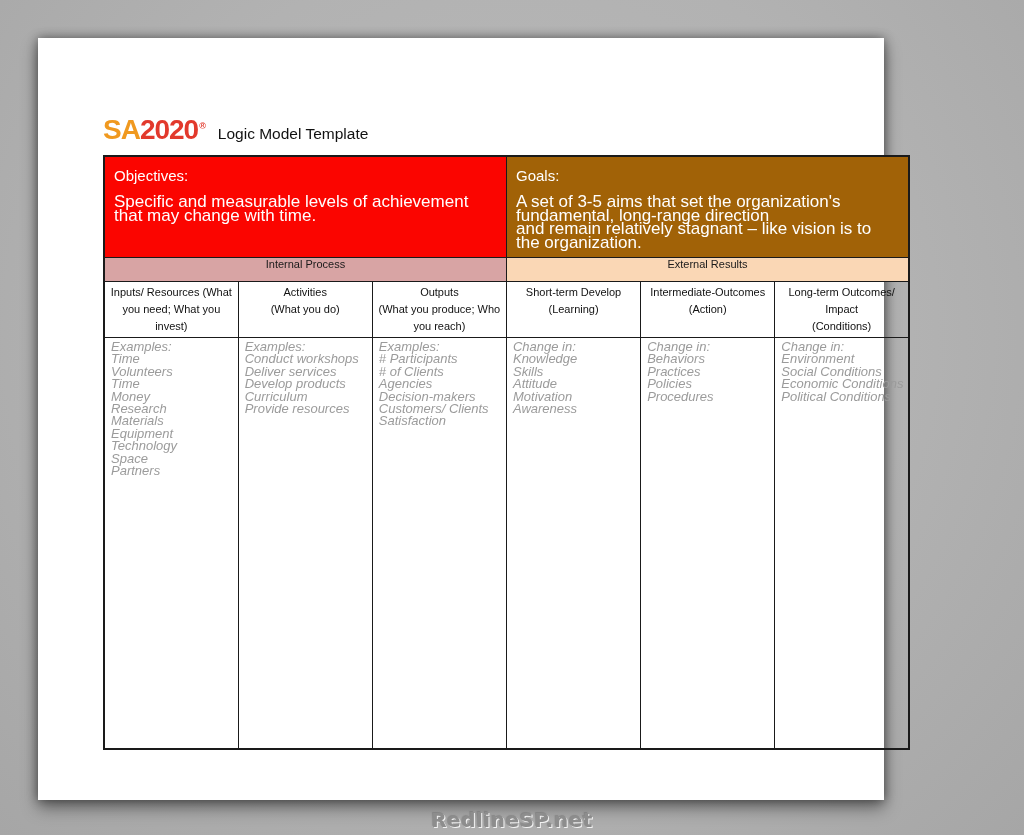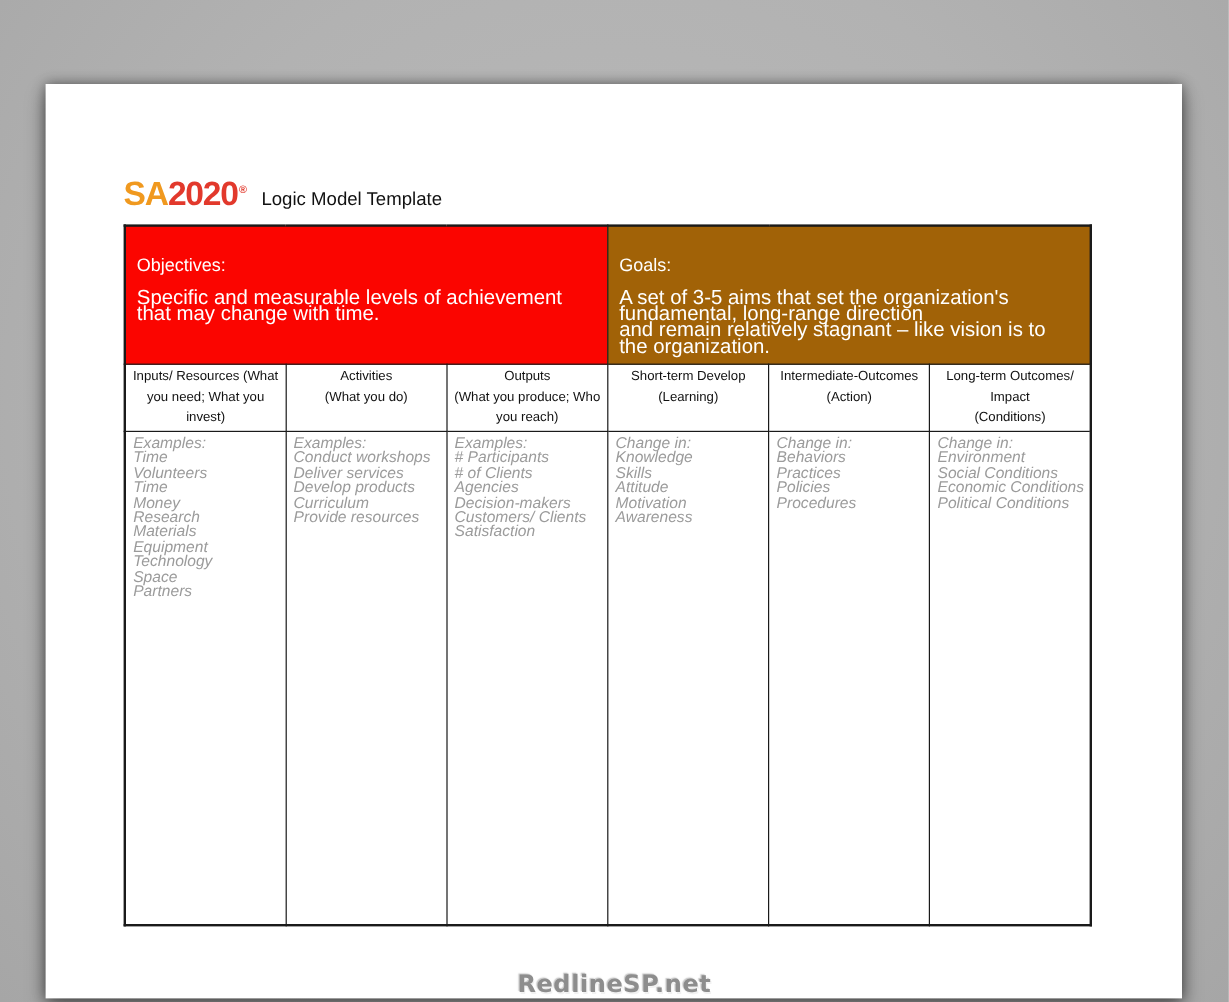--- a/index.html
+++ b/index.html
@@ -3,43 +3,42 @@
 <meta charset="utf-8">
 <style>
   * { margin:0; padding:0; box-sizing:border-box; }
   html,body { width:1024px; height:835px; overflow:hidden; }
   body {
     font-family:"Liberation Sans", sans-serif;
     background: radial-gradient(ellipse at 50% 40%, #bababa 0%, #b2b2b2 55%, #a6a6a6 100%);
     position:relative;
   }
   .sheet {
-    position:absolute; left:38px; top:38px; width:947px; height:762px;
+    position:absolute; left:38px; top:38px; width:846px; height:762px;
     background:#ffffff;
     box-shadow: 0 0 10px rgba(0,0,0,0.45), 0 8px 16px rgba(0,0,0,0.40);
-    margin-top: 32px;
   }
   .logo-row {
     position:absolute; left:65px; top:76px;
     display:flex; align-items:baseline; gap:12px;
   }
   .logo { font-size:28px; font-weight:800; letter-spacing:-1px; font-family:"Liberation Sans", sans-serif; }
   .logo .sa { color:#f0991f; }
   .logo .y2020 { color:#e2392c; }
   .logo .reg { font-size:9px; color:#e2392c; vertical-align:super; letter-spacing:0; margin-left:1px; }
   .doc-title { font-size:15.5px; color:#111; font-weight:400; }
 
   table.logic {
     position:absolute; left:65px; top:117px; width:807px;
     border-collapse:collapse; table-layout:fixed;
     border:2px solid #1a1a1a;
   }
   table.logic td { border:1px solid #1a1a1a; vertical-align:top; }
 
-  td.band { height:82px; padding:24px 10px 8px 9px; }
+  td.band { height:82px; padding:10px 10px 8px 9px; }
   td.band-red { background:#fb0500; }
   td.band-orange { background:#a16207; }
   .band-title { color:#ffffff; font-size:15px; margin-bottom:11px; }
   .band-desc { color:#ffffff; font-size:17px; line-height:13.5px; }
 
   td.section { height:24px; text-align:center; vertical-align:middle; font-size:11px; color:#1a1a1a; }
   td.section-internal { background:#d8a4a4; }
   td.section-external { background:#fad7b5; }
 
   td.colhead {
@@ -86,20 +85,24 @@
               <div>Specific and measurable levels of achievement that may change with time.</div>
             </div>
       </td>
       <td class="band band-orange" colspan="3">
         <div class="band-title">Goals:</div>
         <div class="band-desc">
               <div>A set of 3-5 aims that set the organization's fundamental, long-range direction</div>
               <div>and remain relatively stagnant – like vision is to the organization.</div>
             </div>
       </td>
+    </tr>
+    <tr>
+      <td class="section section-internal" colspan="3">Internal Process</td>
+      <td class="section section-external" colspan="3">External Results</td>
     </tr>
     <tr>
       <td class="colhead">
             <div>Inputs/ Resources (What</div>
             <div>you need; What you</div>
             <div>invest)</div>
           </td>
       <td class="colhead">
             <div>Activities</div>
             <div>(What you do)</div>

